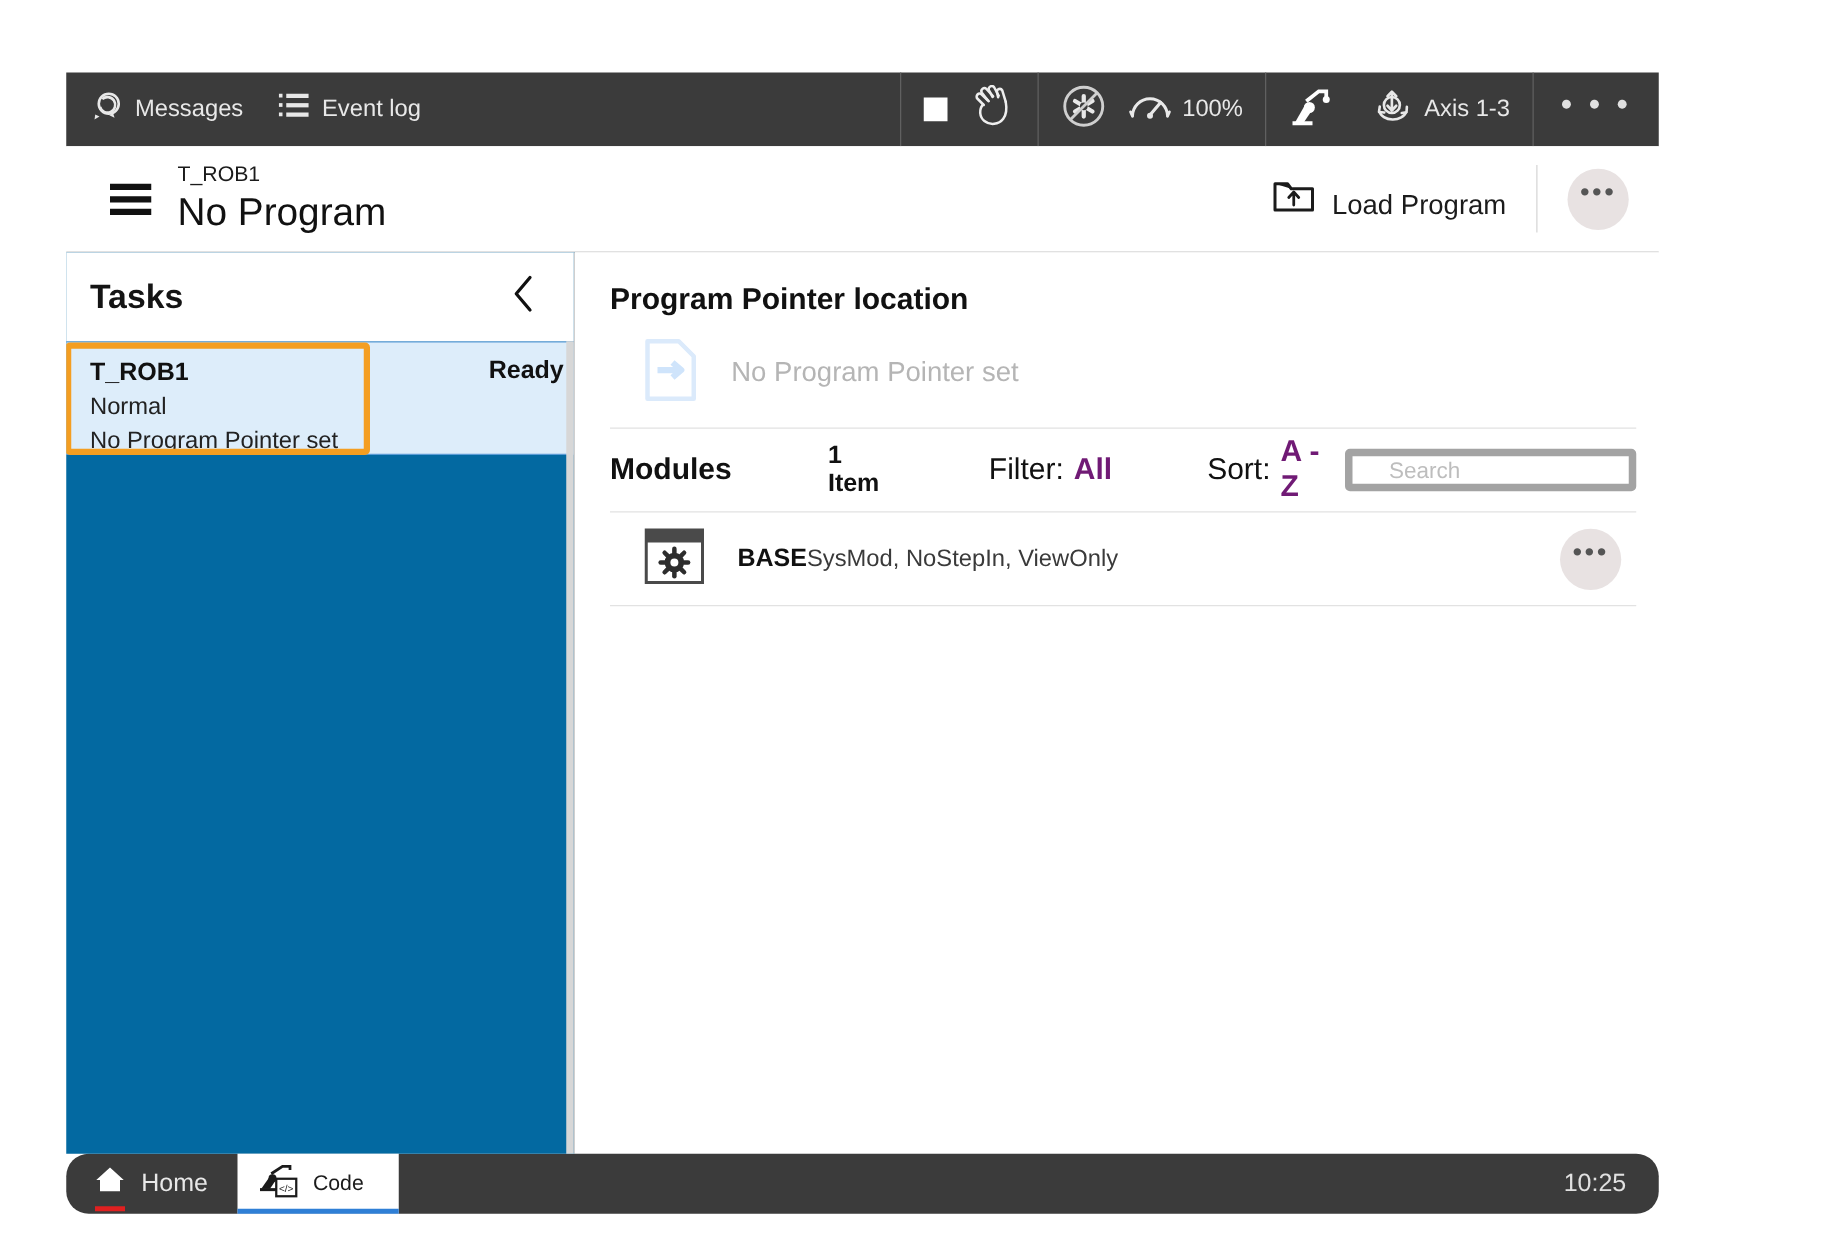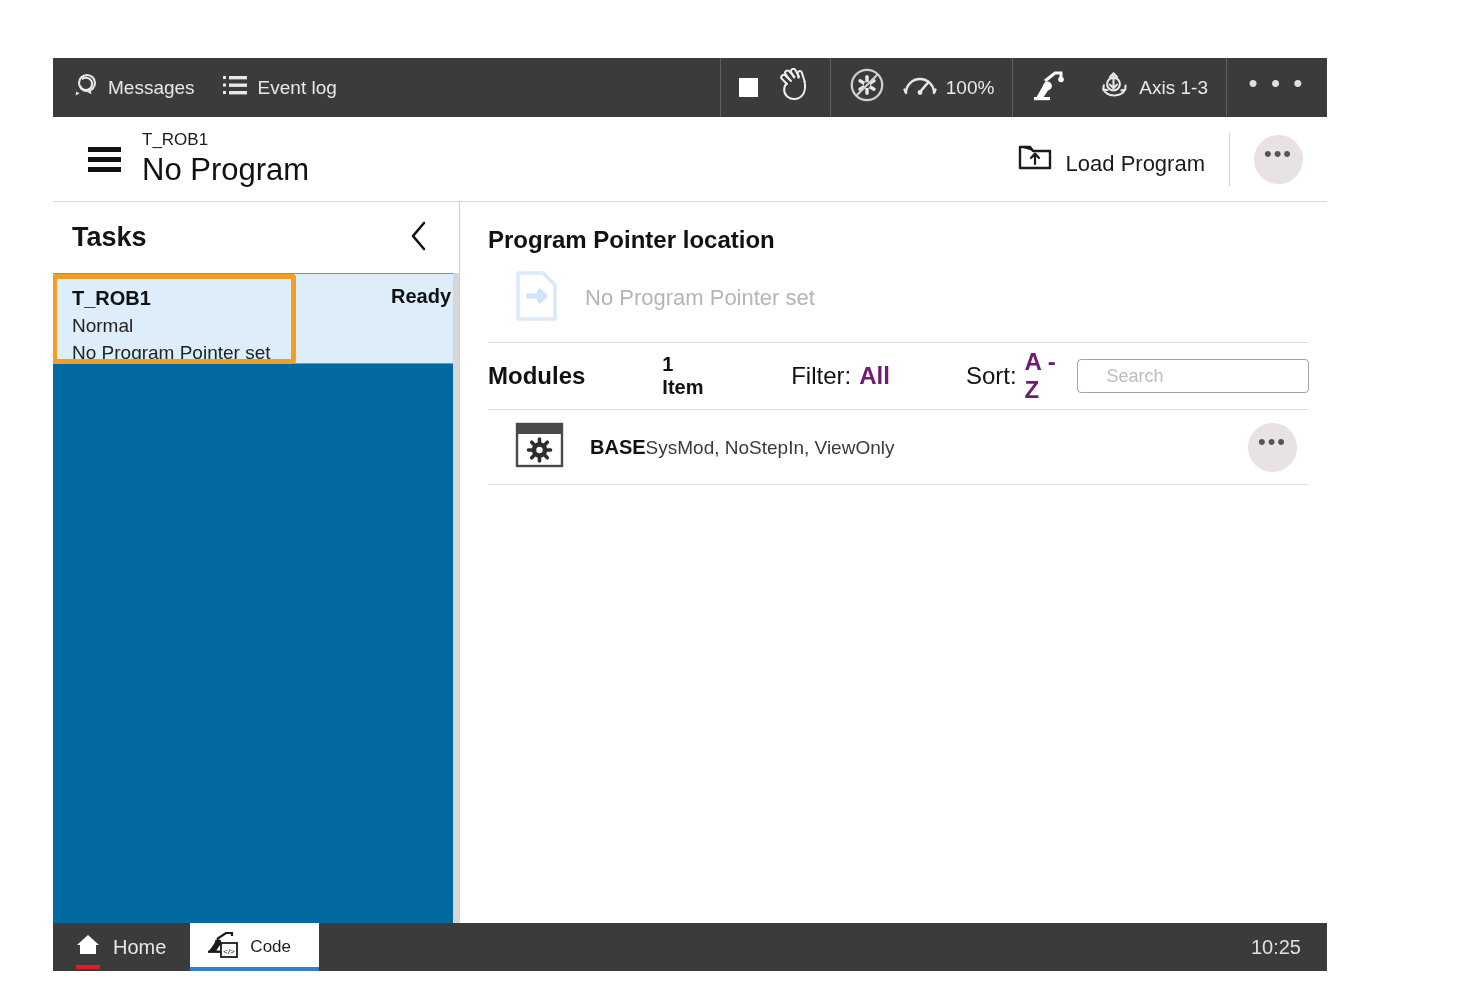--- a/index.html
+++ b/index.html
@@ -296,21 +296,21 @@
     font-size: 24px;
     font-weight: bold;
     color: #701a75;
     margin-left: 4px;
     cursor: pointer;
   }
   .search-box {
     margin-left: auto;
     width: 249px;
     height: 34px;
-    border: 1px solid #a3a3a3;
+    border: 6px solid #a3a3a3;
     border-radius: 4px;
     background: #ffffff;
     display: flex;
     align-items: center;
     padding: 0 27px;
     box-sizing: border-box;
   }
   .search-box input {
     border: none;
     outline: none;
@@ -348,20 +348,21 @@
     margin-right: 12px;
   }
 
   
   .taskbar {
     height: 48px;
     background: #3b3b3b;
     display: flex;
     align-items: stretch;
     flex: 0 0 auto;
+    border-radius: 18px;
   }
   .tb-tab {
     display: flex;
     align-items: center;
     gap: 12px;
     padding: 0 24px 0 22px;
     color: #e8e8e8;
     font-size: 20px;
     position: relative;
     cursor: pointer;

